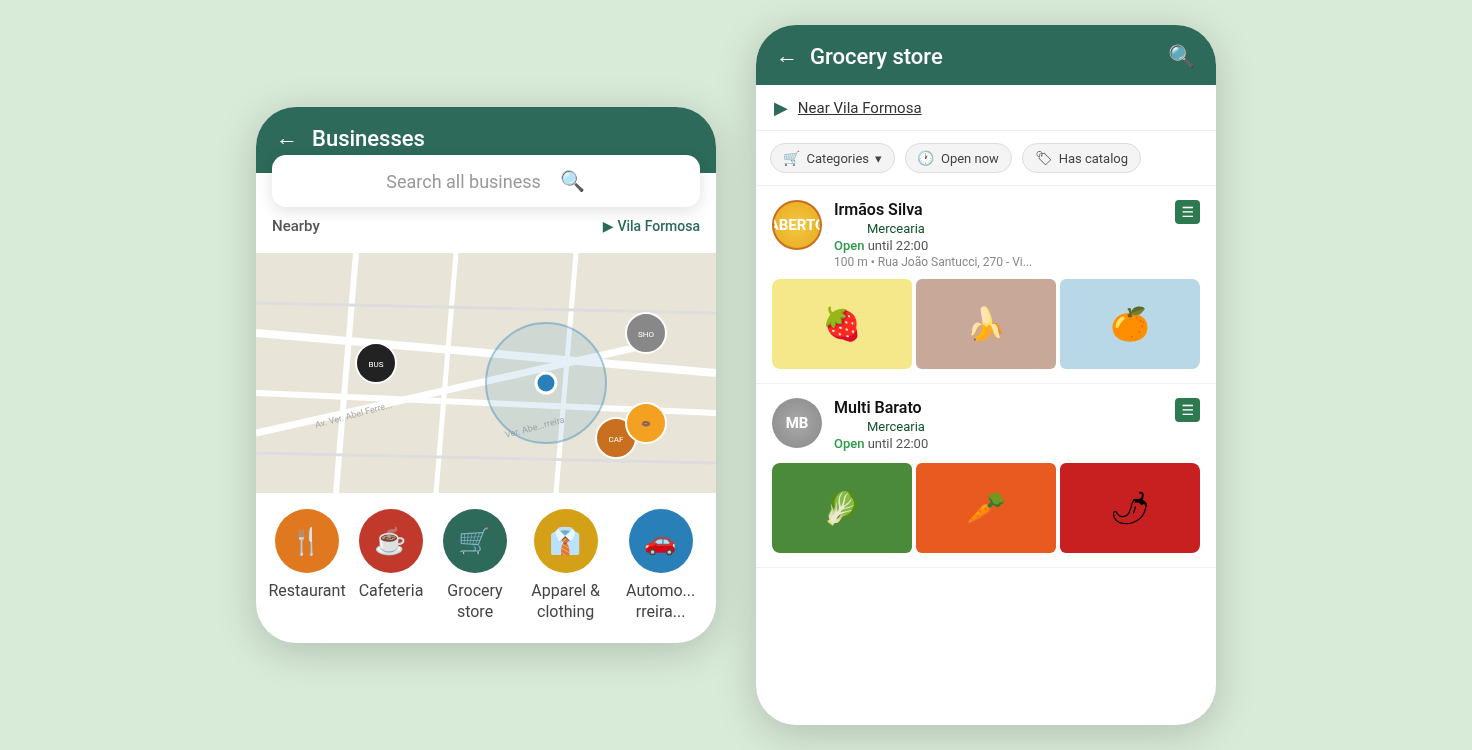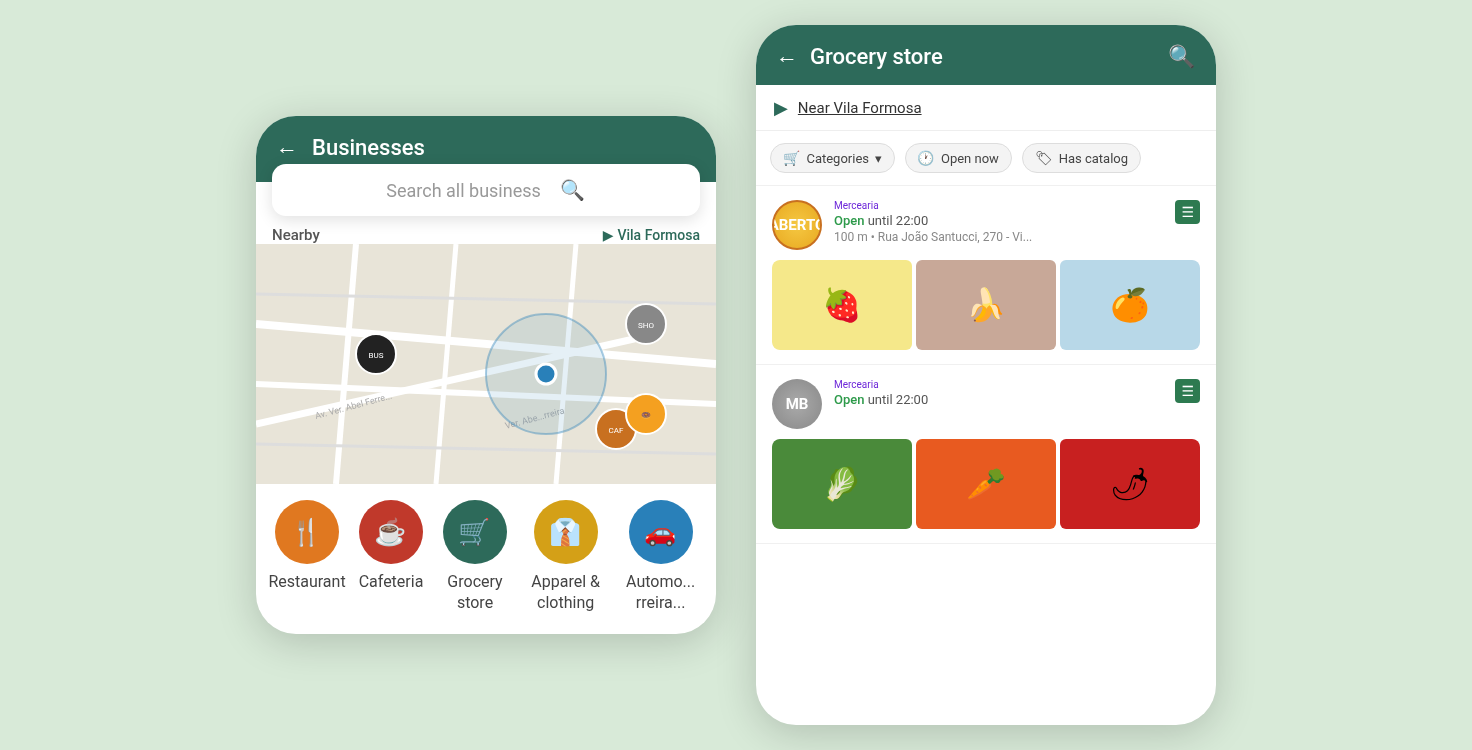--- a/index.html
+++ b/index.html
@@ -80,21 +80,21 @@
       height: 240px;
       background: #e8e8e0;
       position: relative;
       overflow: hidden;
     }
 
     .nearby-row {
       display: flex;
       justify-content: space-between;
       align-items: center;
-      padding: 10px 16px 0 16px;
+      padding: 10px 16px 18px 16px;
     }
 
     .nearby-label {
       font-size: 15px;
       color: #555;
       font-weight: 500;
     }
 
     .location-badge {
       display: flex;
@@ -257,23 +257,24 @@
     }
 
     .business-name {
       font-size: 16px;
       font-weight: 600;
       color: #111;
       margin-bottom: 2px;
     }
 
     .business-type {
-      font-size: 10px;
-      color: #6d28d9;
+      font-size: 13px;
+      color: #14532d;
       margin-bottom: 2px;
+      margin-left: 33px;
     }
 
     .business-status {
       font-size: 13px;
       margin-bottom: 2px;
     }
 
     .open-text { color: #2d9a4a; font-weight: 500; }
     .until-text { color: #555; }
 
@@ -437,20 +438,21 @@
         <span>Has catalog</span>
       </div>
     </div>
 
     <div class="business-card">
       <div class="business-top-row">
         <div class="business-logo aberto-circle">
           <span class="business-logo-text">ABERTO</span>
         </div>
         <div class="business-info">
+          <div class="business-name">Irmãos Silva</div>
           <div class="business-type">Mercearia</div>
           <div class="business-status">
             <span class="open-text">Open</span>
             <span class="until-text"> <span>until 22:00</span></span>
           </div>
           <div class="business-distance">100 m • Rua João Santucci, 270 - Vi...</div>
         </div>
         <div class="catalog-icon">☰</div>
       </div>
       <div class="product-images">
@@ -459,20 +461,21 @@
         <div class="product-img img-orange">🍊</div>
       </div>
     </div>
 
     <div class="business-card">
       <div class="business-top-row">
         <div class="business-logo multibarato-circle">
           <span class="business-logo-text">MB</span>
         </div>
         <div class="business-info">
+          <div class="business-name">Multi Barato</div>
           <div class="business-type">Mercearia</div>
           <div class="business-status">
             <span class="open-text">Open</span>
             <span class="until-text"> <span>until 22:00</span></span>
           </div>
         </div>
         <div class="catalog-icon">☰</div>
       </div>
       <div class="product-images">
         <div class="product-img img-lettuce">🥬</div>

